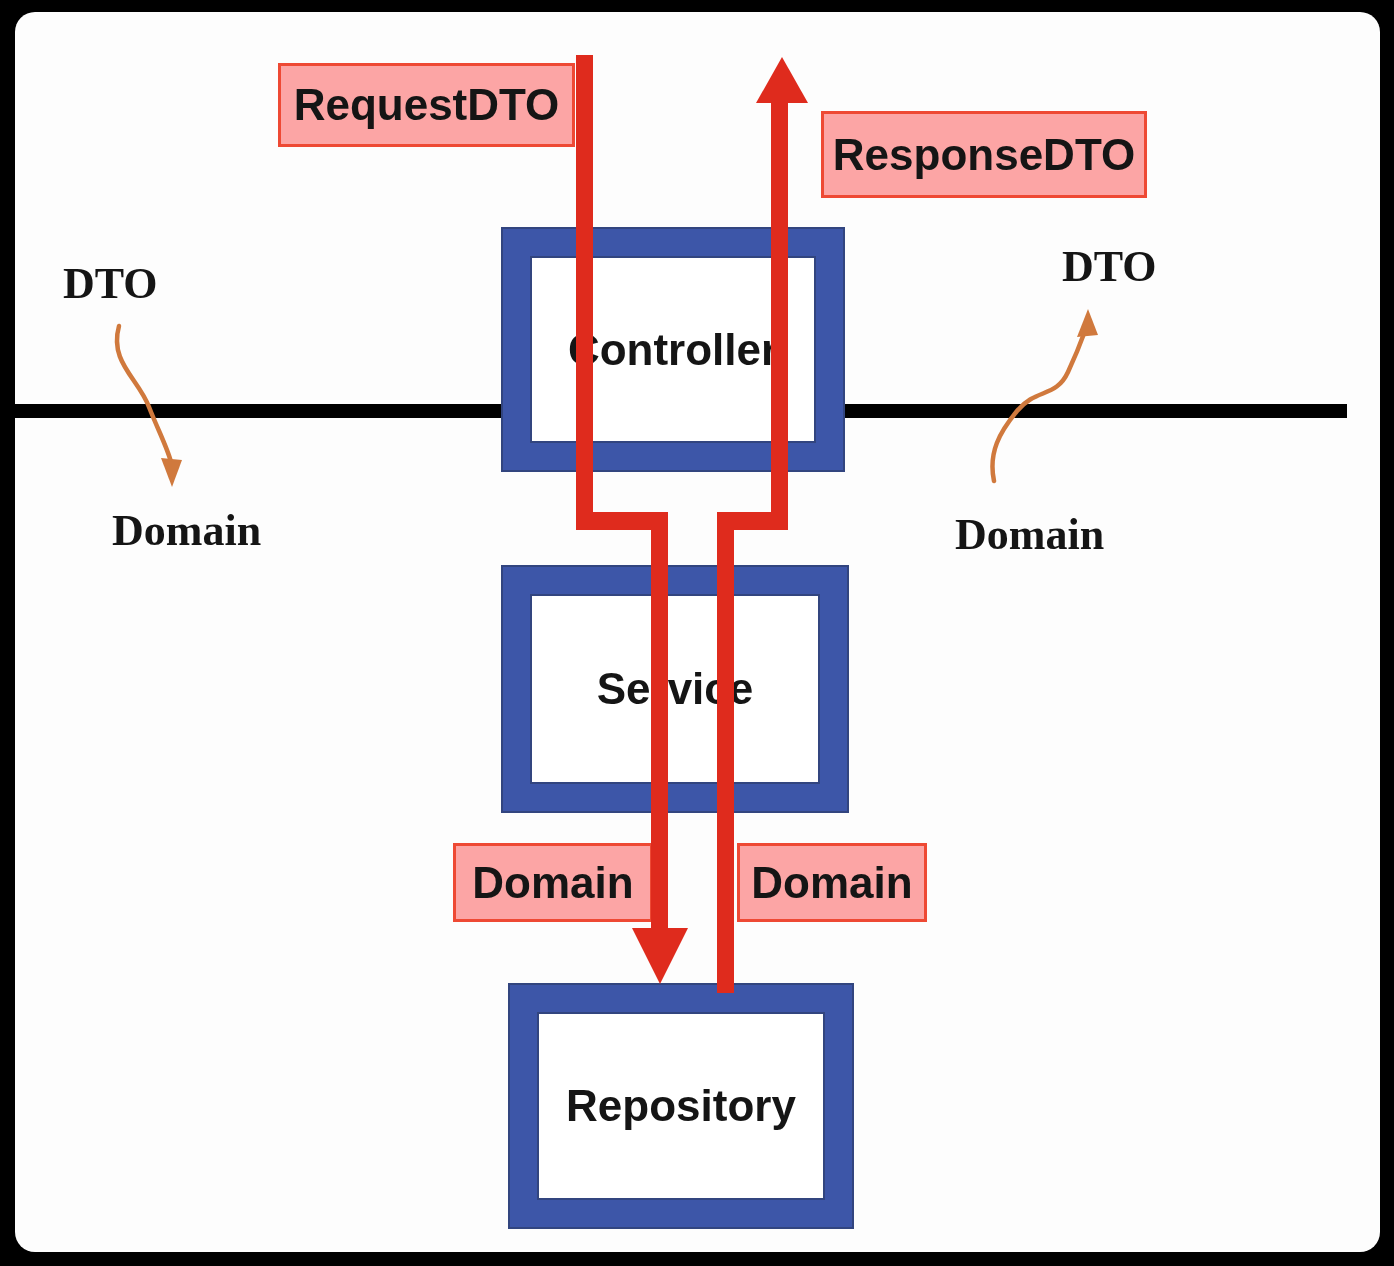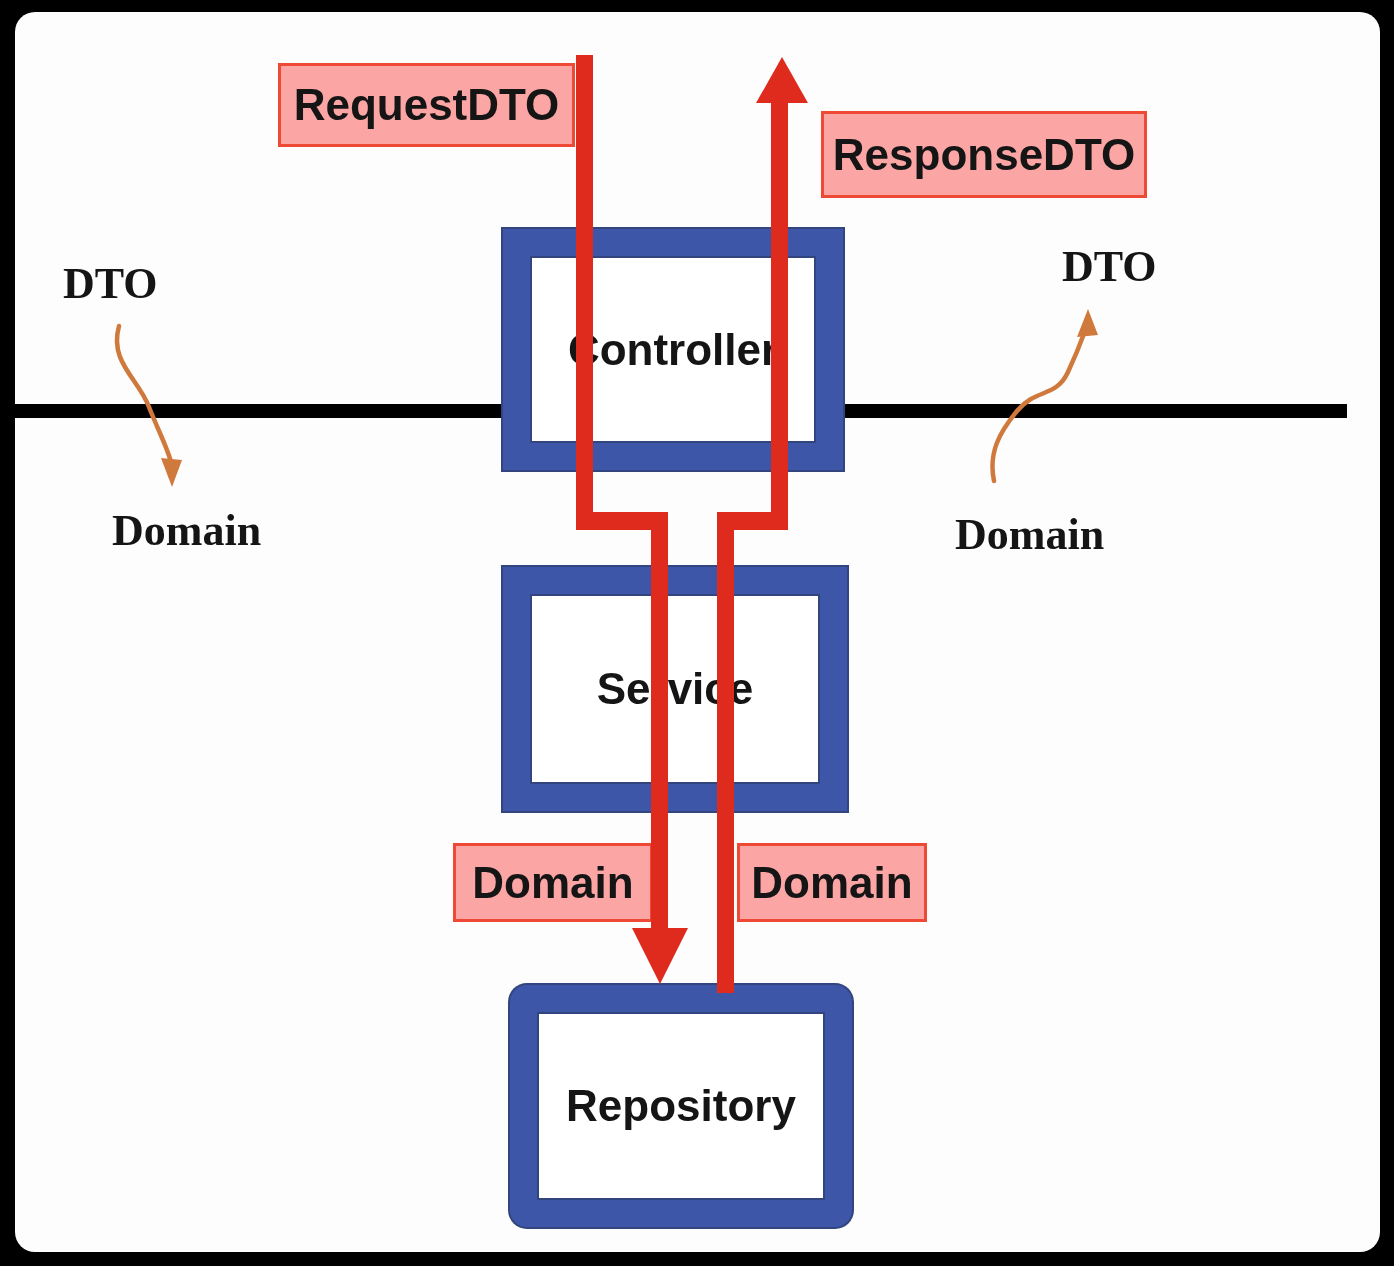--- a/index.html
+++ b/index.html
@@ -75,21 +75,21 @@
 <div class="abs divider" style="left:843px;top:404px;width:504px;"></div>
 
 <div class="abs bluebox" style="left:503px;top:229px;width:340px;height:241px;">
   <span class="boxlabel">Controller</span>
 </div>
 
 <div class="abs bluebox" style="left:503px;top:567px;width:344px;height:244px;">
   <span class="boxlabel">Service</span>
 </div>
 
-<div class="abs bluebox" style="left:510px;top:985px;width:342px;height:242px;border-radius:17px;">
+<div class="abs bluebox" style="left:510px;top:985px;width:342px;height:242px;">
   <span class="boxlabel">Repository</span>
 </div>
 
 <div class="abs redlabelbox" style="left:278px;top:63px;width:297px;height:84px;">
   <span>RequestDTO</span>
 </div>
 
 <div class="abs redlabelbox" style="left:821px;top:69px;width:326px;height:87px;margin-top:42px;">
   <span>ResponseDTO</span>
 </div>

